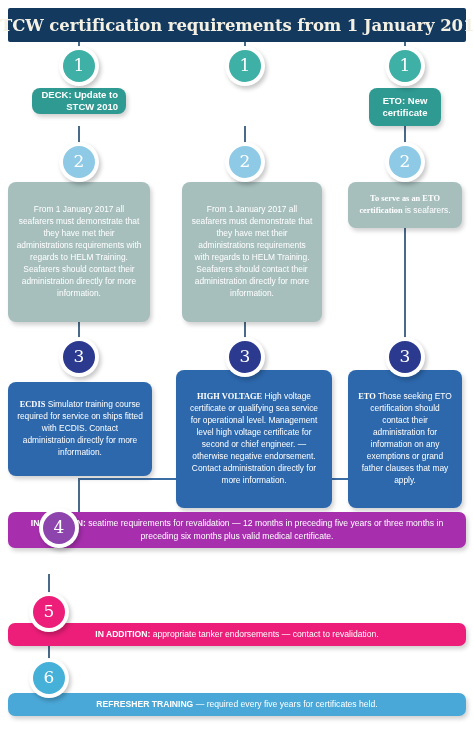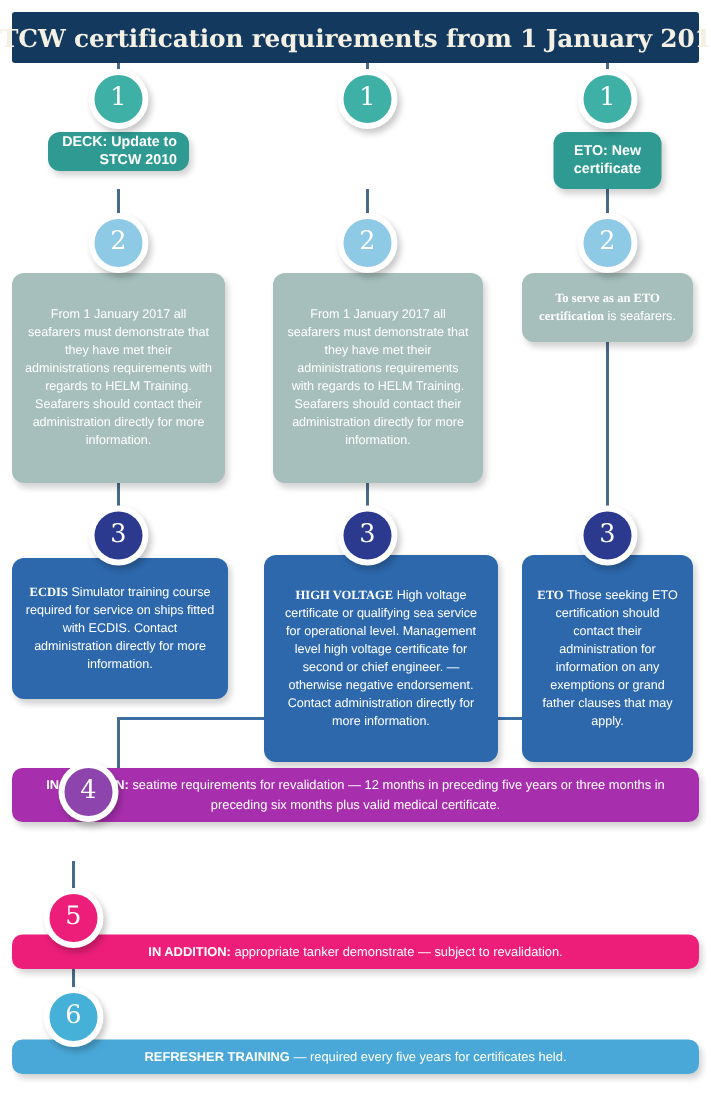--- a/index.html
+++ b/index.html
@@ -132,21 +132,21 @@
     </div>
   </div>
 
   <div class="vline" style="left:78px;  top:322px; height:26px;"></div>
   <div class="vline" style="left:244px; top:322px; height:26px;"></div>
   <div class="vline" style="left:404px; top:228px; height:120px;"></div>
 
   <div class="badge" style="left:59px; top:337px;">
     <div class="disc" style="background:#2b3a8f;">3</div>
   </div>
-  <div class="box box-l3" style="left:8px; top:372px; width:144px; height:94px;">
+  <div class="box box-l3" style="left:8px; top:382px; width:144px; height:94px;">
     <div class="box-text">
       <b>ECDIS</b> 
       <span>Simulator training course required for service on ships fitted with ECDIS. Contact administration directly for more information.</span>
     </div>
   </div>
 
   <div class="badge" style="left:225px; top:337px;">
     <div class="disc" style="background:#2b3a8f;">3</div>
   </div>
   <div class="box box-l3" style="left:176px; top:370px; width:156px; height:138px;">
@@ -180,21 +180,21 @@
   </div>
 
   <div class="vline" style="left:48px; top:574px; height:32px;"></div>
 
   <div class="badge" style="left:29px; top:592px;">
     <div class="disc" style="background:#ec1e79;">5</div>
   </div>
   <div class="bar bar-5" style="left:8px; top:623px; width:458px; height:23px;">
     <div class="bar-text">
       <b>IN ADDITION:</b> 
-      <span>appropriate tanker demonstrate — subject to revalidation.</span>
+      <span>appropriate tanker endorsements — contact to revalidation.</span>
     </div>
   </div>
 
   <div class="vline" style="left:48px; top:646px; height:26px;"></div>
 
   <div class="badge" style="left:29px; top:658px;">
     <div class="disc" style="background:#45b0d8;">6</div>
   </div>
   <div class="bar bar-6" style="left:8px; top:693px; width:458px; height:23px;">
     <div class="bar-text">

